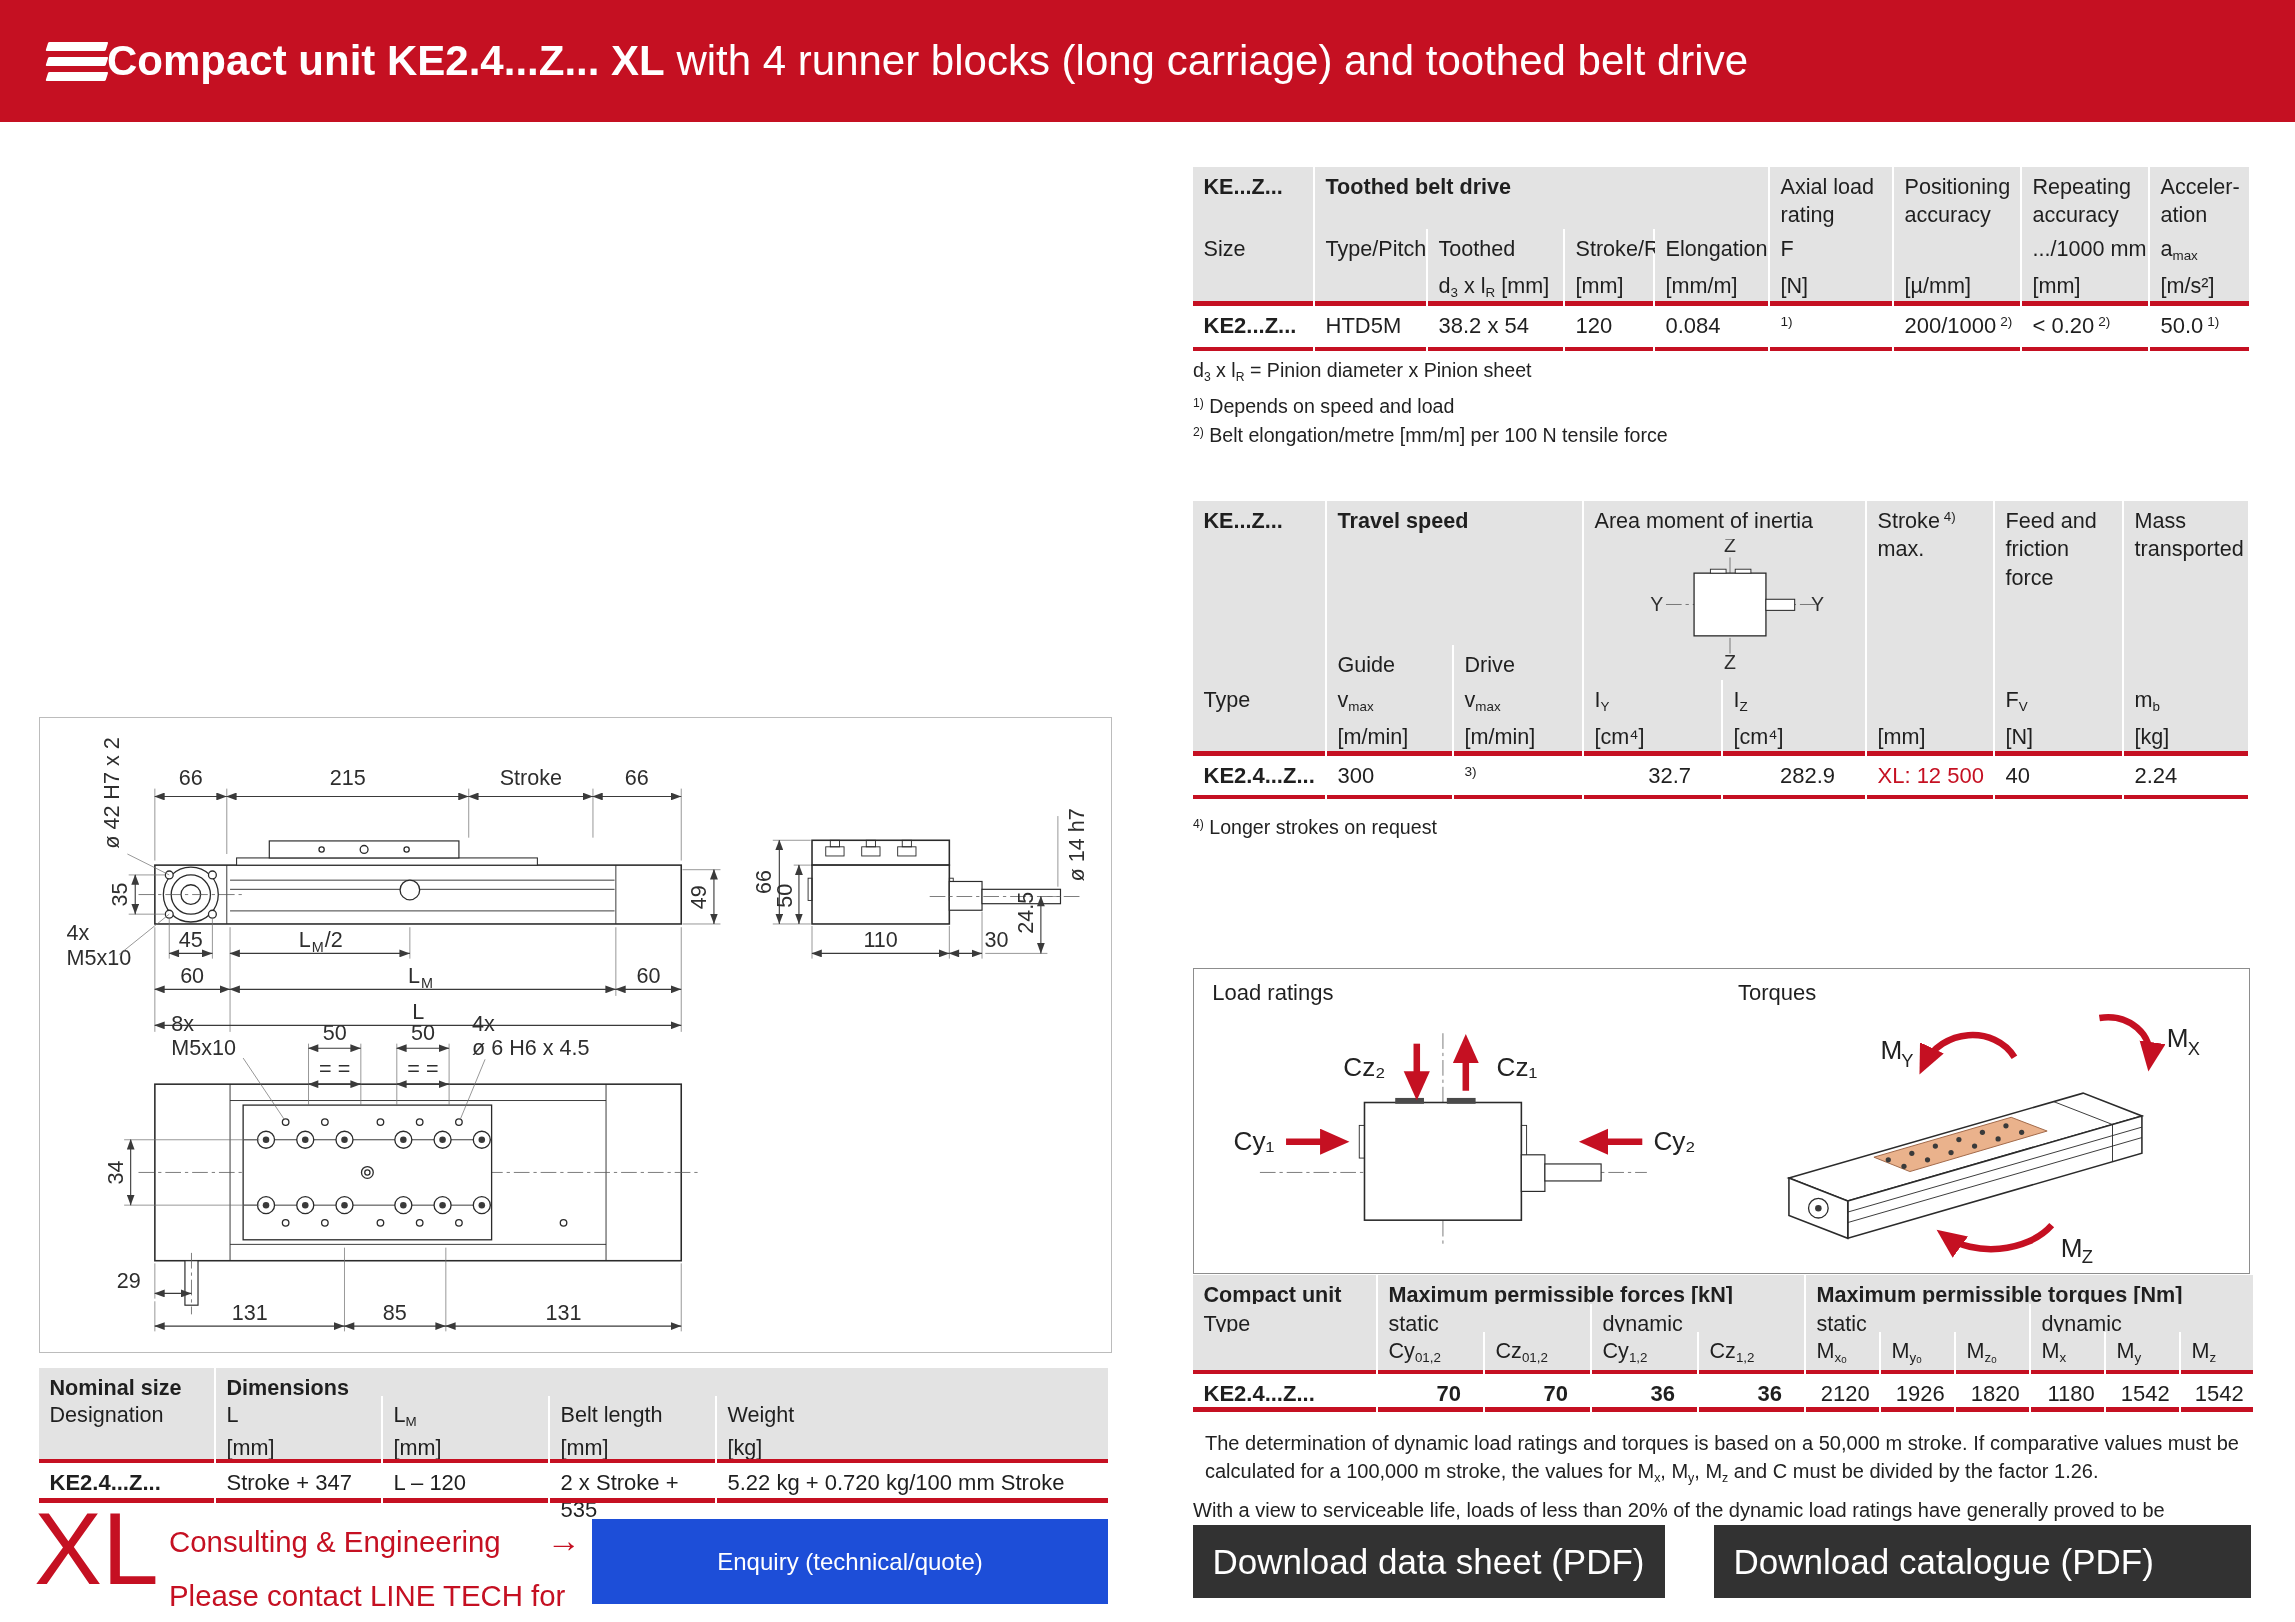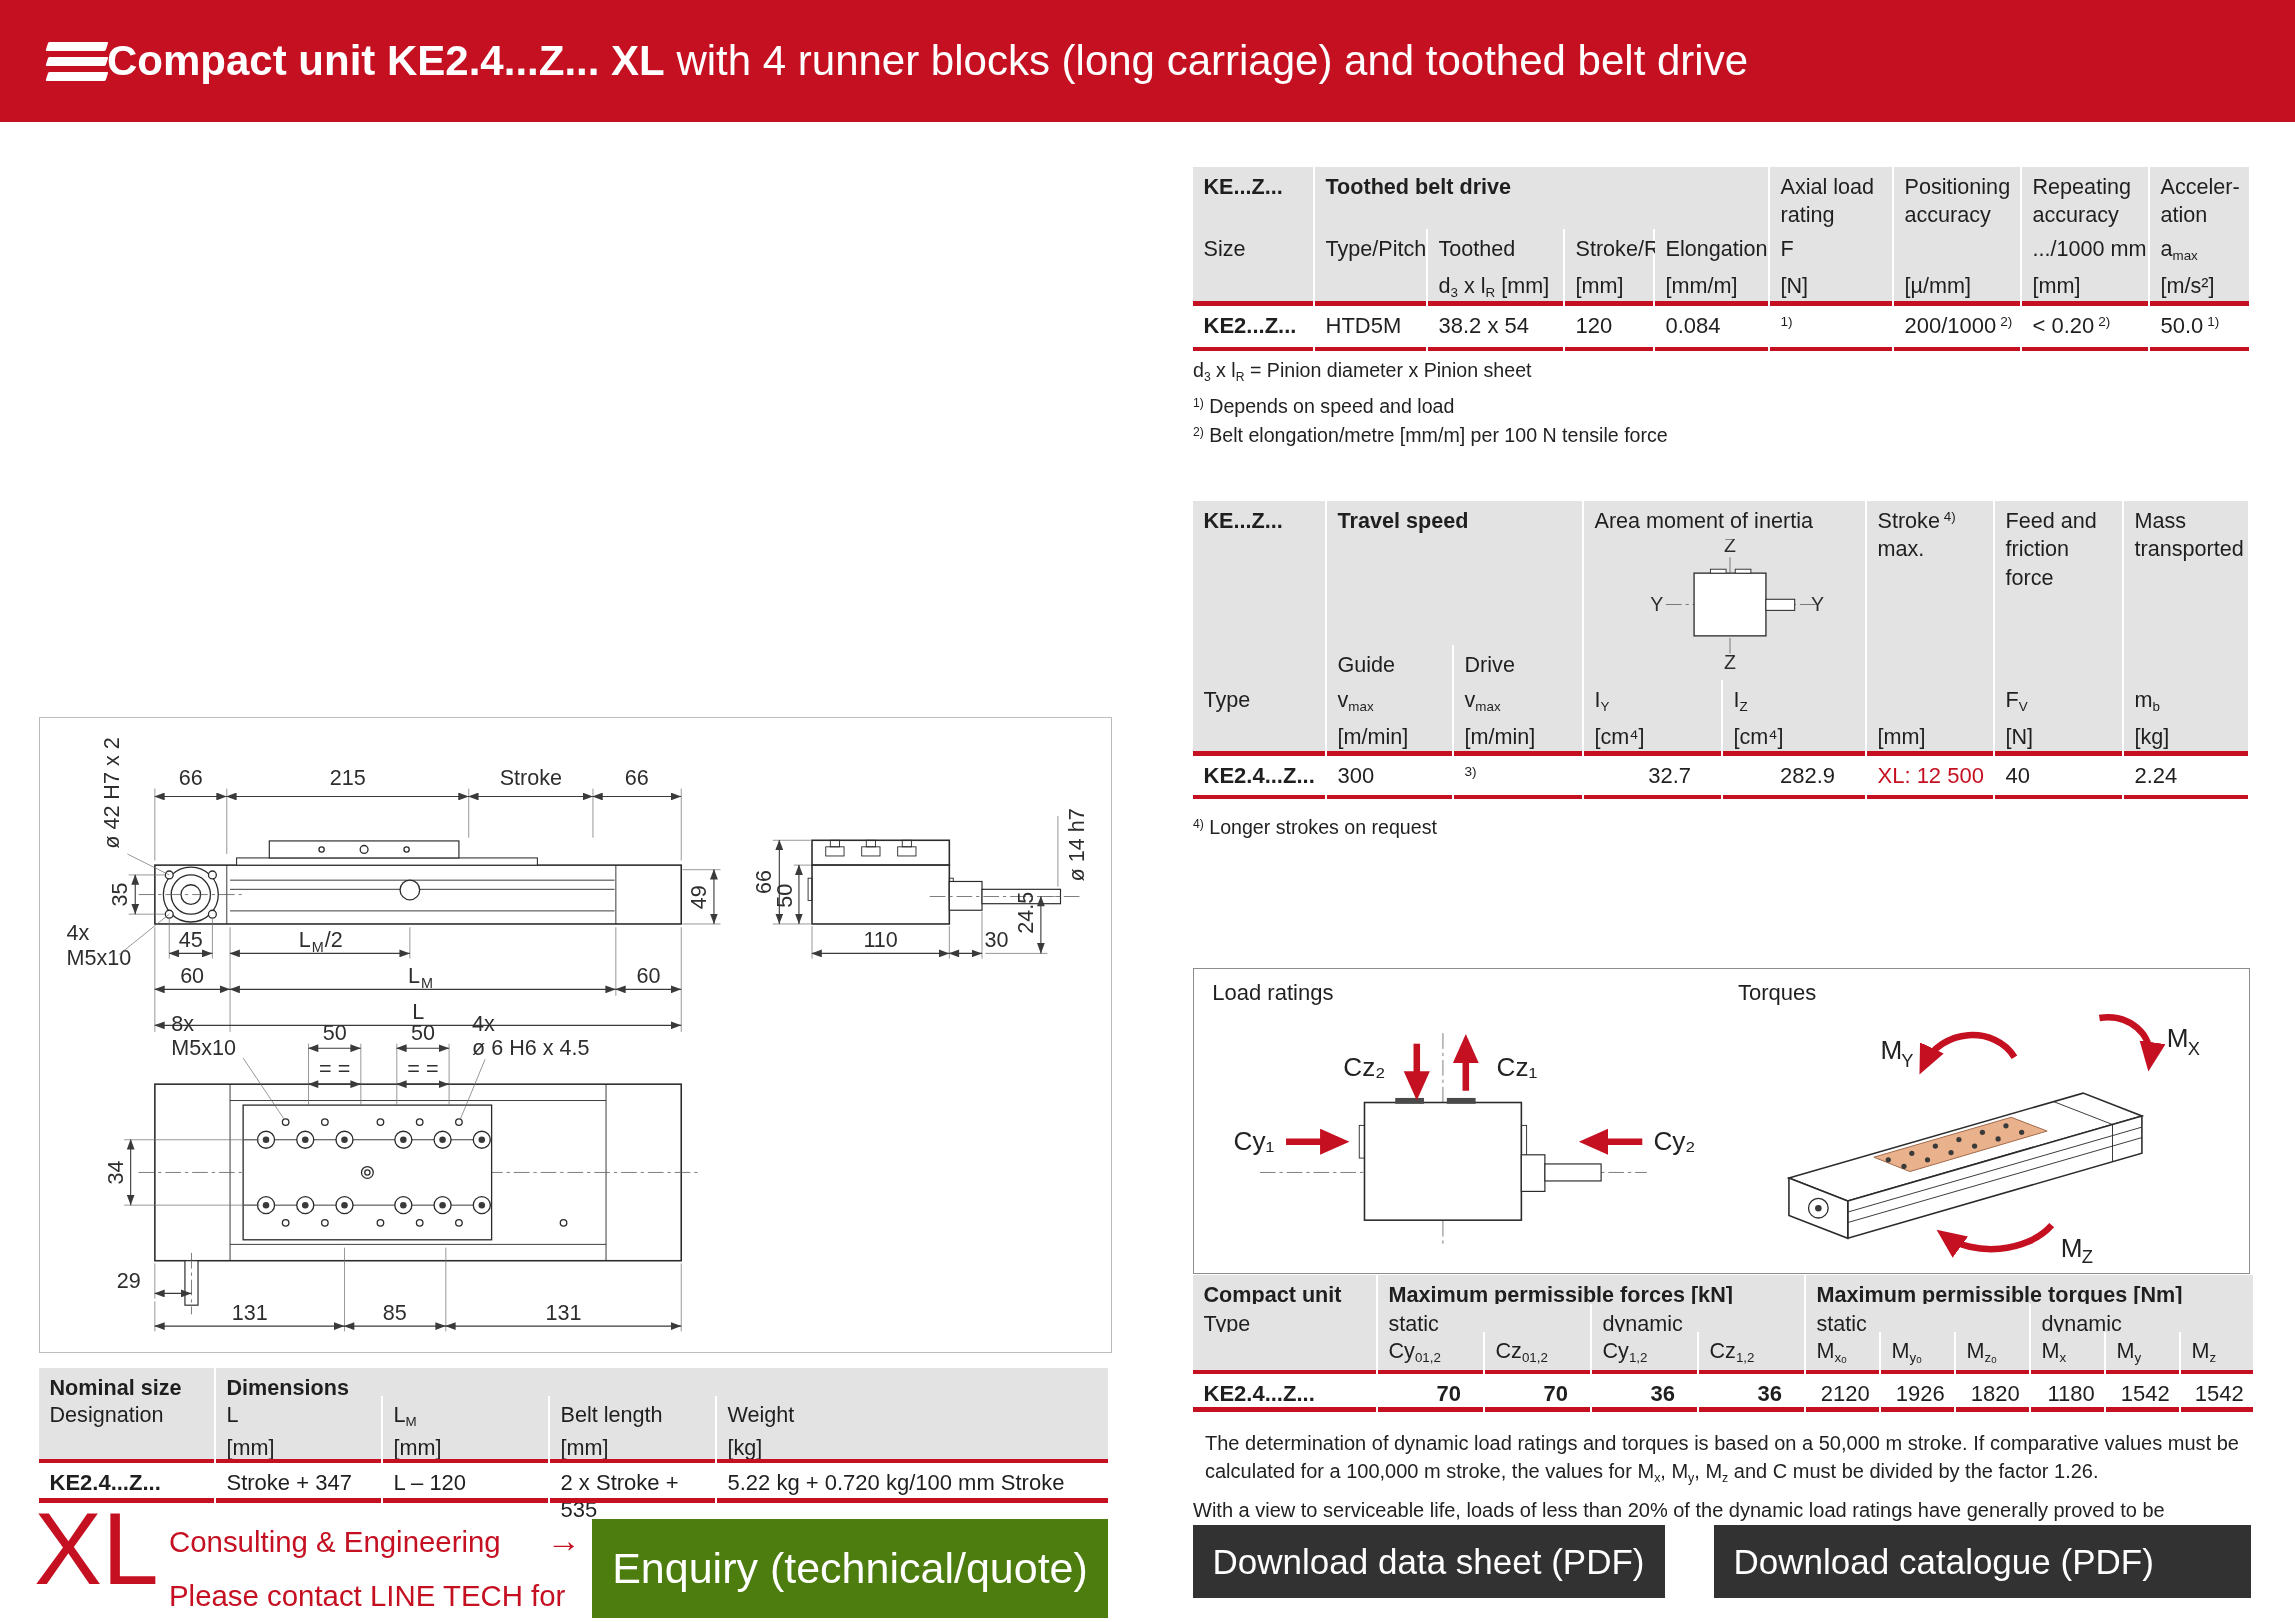--- a/index.html
+++ b/index.html
@@ -65,22 +65,22 @@
   .ext{stroke:#6f6f6f;stroke-width:1.1;fill:none;}
   .cl{stroke:#5a5a5a;stroke-width:1.2;stroke-dasharray:24 6 5 6;fill:none;}
   .hole{stroke:#2b2b2b;stroke-width:2;fill:#fff;}
   .holed{fill:#3a3a3a;stroke:none;}
   .rarrow{stroke:#c51022;stroke-width:10;fill:none;}
 
   
   .xl-big{position:absolute;left:34px;top:1498px;font-size:102px;color:#c51022;line-height:1;}
   .contact{position:absolute;left:169px;top:1513px;color:#c51022;font-size:29.4px;line-height:54px;white-space:nowrap;}
   .contact .arr{display:inline-block;margin-left:46px;font-size:34px;}
-  .btn-red{position:absolute;left:592px;top:1519px;width:516px;height:99px;background:#4d7c0f;color:#fff;
-           font-size:43px;display:flex;align-items:center;justify-content:center;cursor:pointer;}
+  .btn-red{position:absolute;left:592px;top:1519px;width:516px;height:85px;background:#1d4ed8;color:#fff;
+           font-size:24px;display:flex;align-items:center;justify-content:center;cursor:pointer;}
   .btn-dark{position:absolute;top:1525px;height:73px;background:#323232;color:#fff;font-size:35px;
             display:flex;align-items:center;padding-left:19.6px;box-sizing:border-box;cursor:pointer;}
   .bd1{left:1193px;width:472px;}
   .bd2{left:1714px;width:537px;}
 </style>
 </head>
 <body>
 
 <svg width="0" height="0" style="position:absolute">
   <defs>

